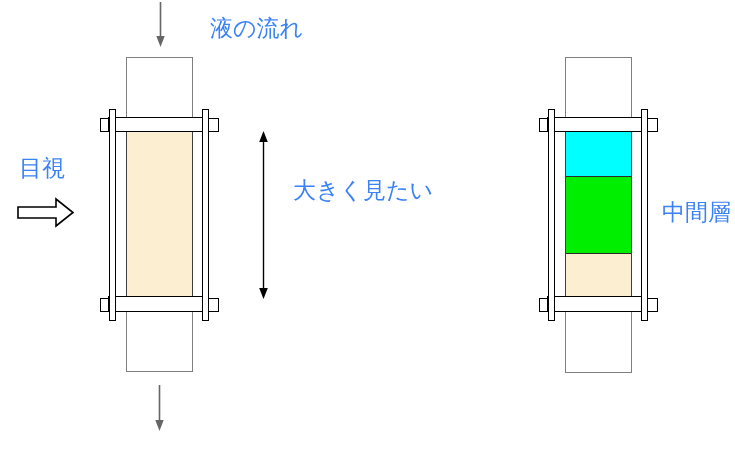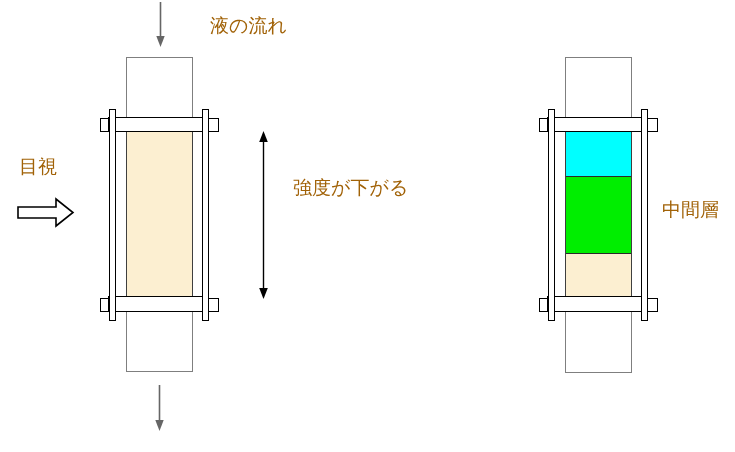--- a/index.html
+++ b/index.html
@@ -1,21 +1,21 @@
 <!DOCTYPE html>
 <html><head>
 <meta charset="utf-8">
 <style>
   html,body{margin:0;padding:0;background:#fff;}
   .canvas{
     position:relative;width:735px;height:452px;background:#ffffff;
     font-family:"Liberation Sans","DejaVu Sans",sans-serif;
     color:#000;overflow:hidden;
   }
-  .label{position:absolute;font-size:19px;line-height:1.1;white-space:nowrap;color:#a16207;}
+  .label{position:absolute;font-size:23px;line-height:1.1;white-space:nowrap;color:#3b82f6;}
 
   
   .pipe{position:absolute;background:#fff;border:1px solid #7f7f7f;box-sizing:border-box;z-index:2;}
   #l-pipe-top   {left:126px;top:57px;width:67px;height:62px;}
   #l-pipe-bottom{left:126px;top:309px;width:67px;height:63px;}
   #r-pipe-top   {left:565px;top:57px;width:67px;height:62px;}
   #r-pipe-bottom{left:565px;top:309px;width:67px;height:64px;}
 
   
   .glass{position:absolute;border:1px solid #3f3f3f;box-sizing:border-box;z-index:1;}
@@ -117,16 +117,16 @@
     <polygon points="7.5,0 3.2,11 11.8,11" fill="#000000"></polygon>
     <polygon points="7.5,168 3.2,157 11.8,157" fill="#000000"></polygon>
   </svg>
 
   <svg class="arrow-svg" id="arrow-eye" width="58" height="32">
     <polygon points="1,10 39,10 39,2 56,15.5 39,29 39,21 1,21" fill="#ffffff" stroke-width="1.6" stroke="#000000"></polygon>
   </svg>
 
   <div class="label" id="label-flow">液の流れ</div>
   <div class="label" id="label-visual">目視</div>
-  <div class="label" id="label-want-big">強度が下がる</div>
+  <div class="label" id="label-want-big">大きく見たい</div>
   <div class="label" id="label-middle">中間層</div>
 
 </div>
 
 </body></html>

